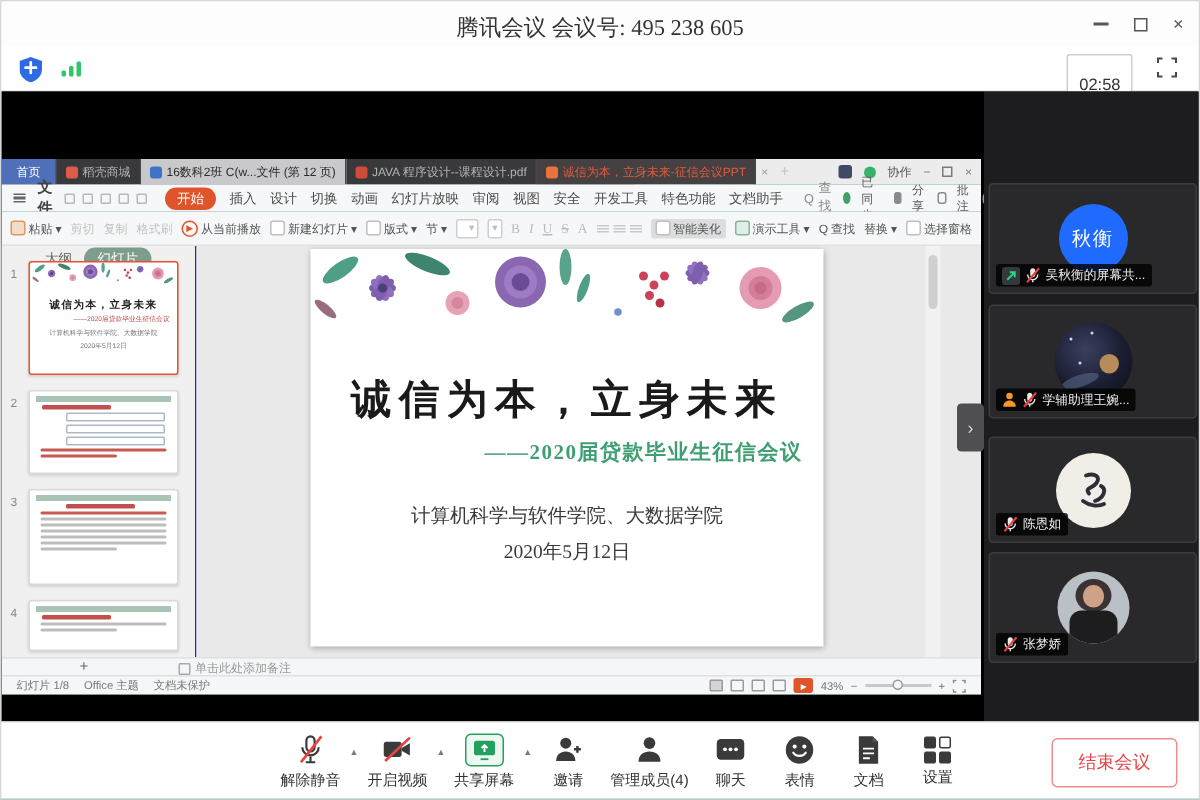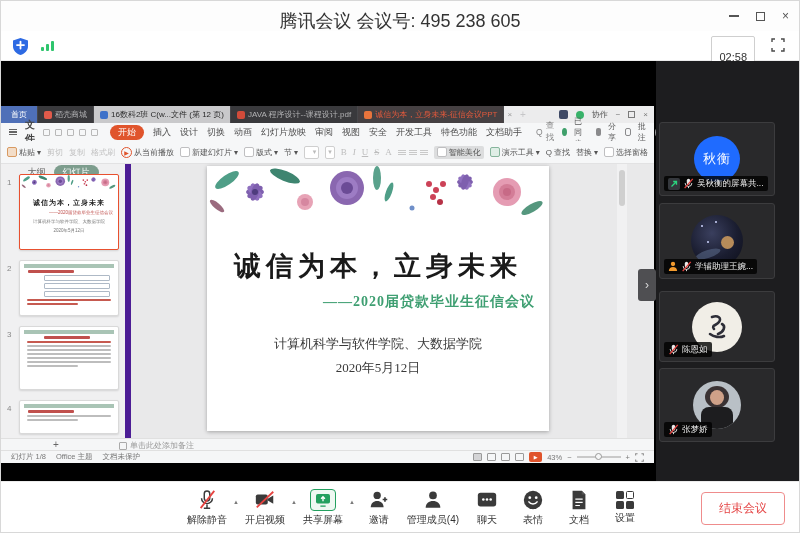--- a/index.html
+++ b/index.html
@@ -1,21 +1,21 @@
 <!DOCTYPE html>
 <html><head>
 <meta charset="utf-8">
 <style>
   * { margin:0; padding:0; box-sizing:border-box; }
   html,body { width:800px; height:533px; overflow:hidden; font-family:"Liberation Sans",sans-serif; }
   .win { position:relative; width:800px; height:533px; background:#fff; border:1px solid #d8d8d8; overflow:hidden; }
 
   
   .titlebar { position:absolute; left:0; top:0; width:100%; height:30px; background:#fdfdfd; }
-  .titlebar .title { position:absolute; left:0; right:0; top:8px; text-align:center; font-size:18px; color:#333; }
+  .titlebar .title { position:absolute; left:0; right:0; top:8px; text-align:center; font-size:15px; color:#333;font-family:Liberation Serif, serif; }
   .winctrl { position:absolute; right:10px; top:0; height:30px; display:flex; align-items:center; gap:17px; color:#555; }
   .wc-min { width:10px; height:1.5px; background:#555; }
   .wc-max { width:9px; height:9px; border:1.2px solid #555; }
   .wc-close { font-size:12px; line-height:1; color:#555; }
 
   
   .infobar { position:absolute; left:0; top:30px; width:100%; height:30px; background:#fff; border-bottom:1px solid #ececec; }
   .shield { position:absolute; left:12px; top:7px; }
   .signal { position:absolute; left:40px; top:10px; display:flex; align-items:flex-end; gap:2px; }
   .sbar { width:3px; background:#2ec56d; border-radius:1px; }
@@ -69,21 +69,21 @@
   .tic.green { background:#dfeee6; border-color:#86b59c; }
   .playc { width:11px; height:11px; border:1px solid #e0542c; border-radius:50%; color:#e0542c; font-size:6px; display:flex; align-items:center; justify-content:center; }
   .fontbox { width:58px; height:13px; border:1px solid #cfcfcf; background:#fff; border-radius:2px; display:flex; align-items:center; justify-content:flex-end; color:#bbb; font-size:7px; padding:0 2px; }
   .sizebox { width:24px; height:13px; border:1px solid #cfcfcf; background:#fff; border-radius:2px; display:flex; align-items:center; justify-content:flex-end; color:#bbb; font-size:7px; padding:0 2px; }
   .fmt { font-family:"Liberation Serif",serif; font-size:9px; color:#bdbdbd; }
   .alns { display:flex; gap:3px; }
   .aln { display:flex; flex-direction:column; gap:1px; }
   .aln i { width:8px; height:1px; background:#c9c9c9; display:block; }
 
   .wps-body { position:absolute; left:0; top:58px; width:100%; height:274px; background:#e9e9ea; }
-  .thumb-panel { position:absolute; left:0; top:0; width:130px; height:274px; background:#f0f0f1; border-right:6px solid #4c1d95; overflow:hidden; }
+  .thumb-panel { position:absolute; left:0; top:0; width:130px; height:274px; background:#f0f0f1; border-right:1px solid #4c1d95; overflow:hidden; }
   .tp-head { height:16px; display:flex; align-items:center; justify-content:center; gap:8px; font-size:9px; color:#666; }
   .pill { background:#7d9d8d; color:#fff; border-radius:8px; padding:1px 9px; font-size:9px; }
   .thumb { position:absolute; left:18px; width:100px; background:#fff; border:1px solid #d9d9d9; border-radius:2px; box-shadow:0 1px 2px rgba(0,0,0,.12); overflow:hidden; }
   .thumb.sel { border:1.5px solid #e8502f; }
   .tnum { position:absolute; left:6px; font-size:8px; color:#888; }
   .t1-title { font-family:"Liberation Serif",serif; font-weight:bold; font-size:7px; color:#222; text-align:center; letter-spacing:1px; margin-top:3px; }
   .t1-sub { font-size:4.5px; color:#c0504d; text-align:right; padding-right:5px; margin-top:2px; }
   .t1-org { font-size:4.5px; color:#777; text-align:center; margin-top:4px; }
   .tcap { height:4px; background:#a9c4b5; margin:3px 4px 2px; }
   .tline { height:2px; background:#bdbdbd; margin:2px 7px; border-radius:1px; }
@@ -112,21 +112,21 @@
   .vico.on { background:#d4d4d6; }
   .stplay { width:13px; height:10px; background:#e0542c; border-radius:2px; color:#fff; font-size:5px; display:flex; align-items:center; justify-content:center; }
   .sltrack { width:44px; height:2px; background:#c9c9c9; position:relative; }
   .slknob { position:absolute; left:18px; top:-3px; width:7px; height:7px; border:1px solid #999; border-radius:50%; background:#f5f6f7; }
 
   
   .handle { position:absolute; left:637px; top:208px; width:18px; height:32px; background:#4f4f52; border-radius:3px; color:#d8d8d8; font-size:12px; display:flex; align-items:center; justify-content:center; }
 
   
   .vsidebar { position:absolute; left:655px; top:0; width:145px; height:420px; background:#1d1d1f; }
-  .tile { position:absolute; left:3px; width:116px; background:#29292b; border:1px solid #3c3c3e; border-radius:3px; overflow:hidden; }
+  .tile { position:absolute; left:3px; width:139px; background:#29292b; border:1px solid #3c3c3e; border-radius:3px; overflow:hidden; }
   .tile .av-wrap { position:absolute; left:0; right:0; top:0; bottom:0; display:flex; align-items:center; justify-content:center; }
   .av-blue { width:46px; height:46px; border-radius:50%; background:#1f6bff; color:#fff; font-size:13px; display:flex; align-items:center; justify-content:center; letter-spacing:1px; }
   .av-cosmos { width:52px; height:52px; border-radius:50%; background:radial-gradient(circle at 40% 35%, #3a3f5e 0%, #1a1d30 55%, #0d0e18 100%); position:relative; overflow:hidden; }
   .planet { position:absolute; right:9px; top:21px; width:13px; height:13px; border-radius:50%; background:#b78c5a; }
   .stardot { position:absolute; width:2px; height:2px; border-radius:50%; background:#cfd6ff; }
   .galaxy { position:absolute; left:4px; bottom:9px; width:26px; height:8px; border-radius:50%; background:#5c6e8e; opacity:.55; transform:rotate(-18deg); }
   .av-callig { width:50px; height:50px; border-radius:50%; background:#f1eee7; display:flex; align-items:center; justify-content:center; }
   .av-photo { width:48px; height:48px; border-radius:50%; background:#b9c0c6; position:relative; overflow:hidden; }
   .ph-hair { position:absolute; left:12px; top:5px; width:24px; height:22px; border-radius:50%; background:#3a3233; }
   .ph-face { position:absolute; left:17px; top:9px; width:14px; height:15px; border-radius:50%; background:#cfa188; }

